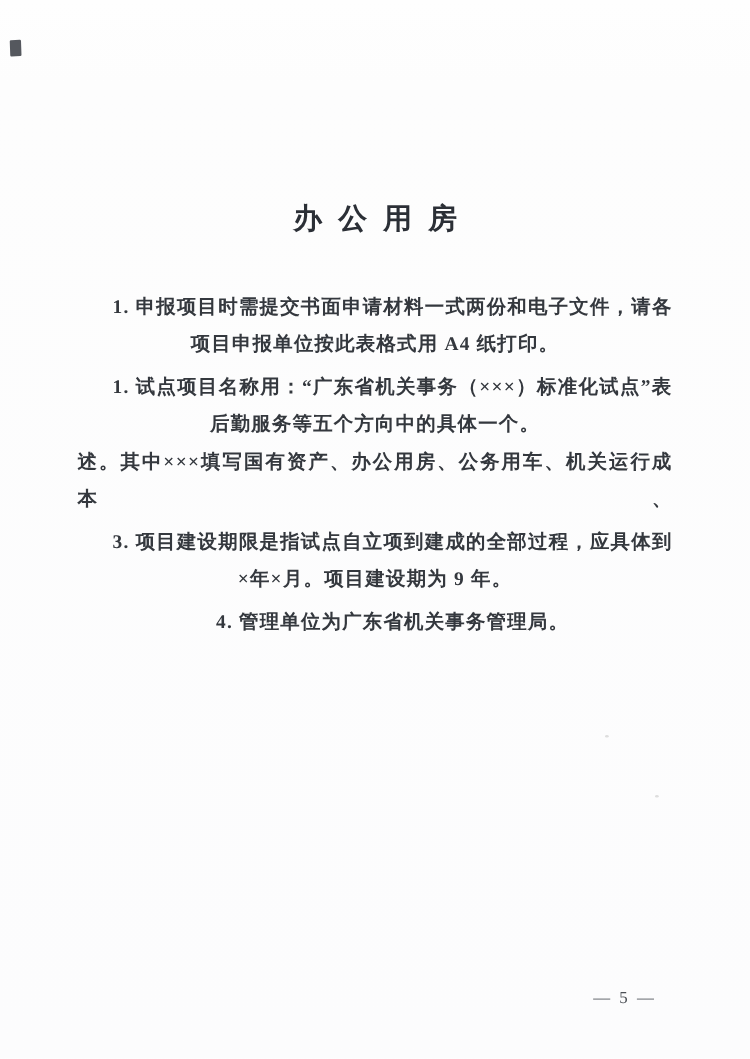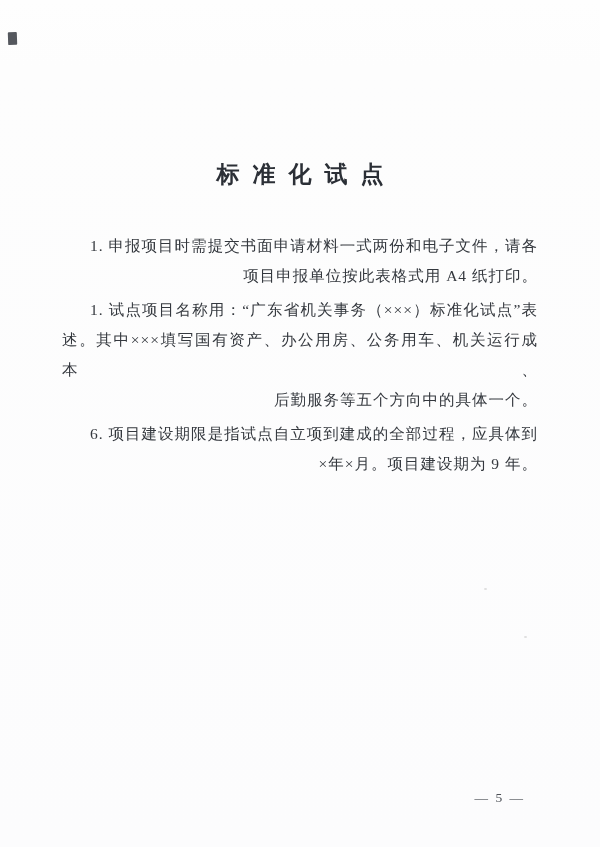--- a/index.html
+++ b/index.html
@@ -50,27 +50,28 @@
     white-space: nowrap;
   }
   .body-text {
     position: absolute;
     top: 231px;
     left: 62px;
     width: 476px;
     font-size: 15.5px;
     color: #34383e;
     letter-spacing: 1px;
+    font-weight: bold;
   }
   .para {
     margin: 0 0 4px 0;
   }
   .line {
     line-height: 30px;
-    text-align: right;
+    text-align: center;
   }
   .line.indent {
     text-indent: 28px;
   }
   .line.fill {
     text-align: justify;
     text-align-last: justify;
     text-justify: inter-character;
   }
   .page-number {
@@ -85,34 +86,37 @@
 </style>
 </head>
 <body>
 
 <div class="page">
 
   <div class="scan-mark"></div>
   <div class="speck s1"></div>
   <div class="speck s2"></div>
 
-  <div class="doc-title">标准化试点</div>
+  <div class="doc-title">办公用房</div>
 
   <div class="body-text">
 
   <div class="para">
         <div class="line indent fill">1. 申报项目时需提交书面申请材料一式两份和电子文件，请各</div>
         <div class="line">项目申报单位按此表格式用 A4 纸打印。</div>
       </div>
       <div class="para">
         <div class="line indent fill">1. 试点项目名称用：“广东省机关事务（×××）标准化试点”表</div>
+        <div class="line">后勤服务等五个方向中的具体一个。</div>
         <div class="line fill">述。其中×××填写国有资产、办公用房、公务用车、机关运行成本、</div>
-        <div class="line">后勤服务等五个方向中的具体一个。</div>
       </div>
       <div class="para">
-        <div class="line indent fill">6. 项目建设期限是指试点自立项到建成的全部过程，应具体到</div>
+        <div class="line indent fill">3. 项目建设期限是指试点自立项到建成的全部过程，应具体到</div>
         <div class="line">×年×月。项目建设期为 9 年。</div>
+      </div>
+      <div class="para">
+        <div class="line indent">4. 管理单位为广东省机关事务管理局。</div>
       </div>
     </div>
 
   <div class="page-number">— 5 —</div>
 
 </div>
 
 </body></html>

